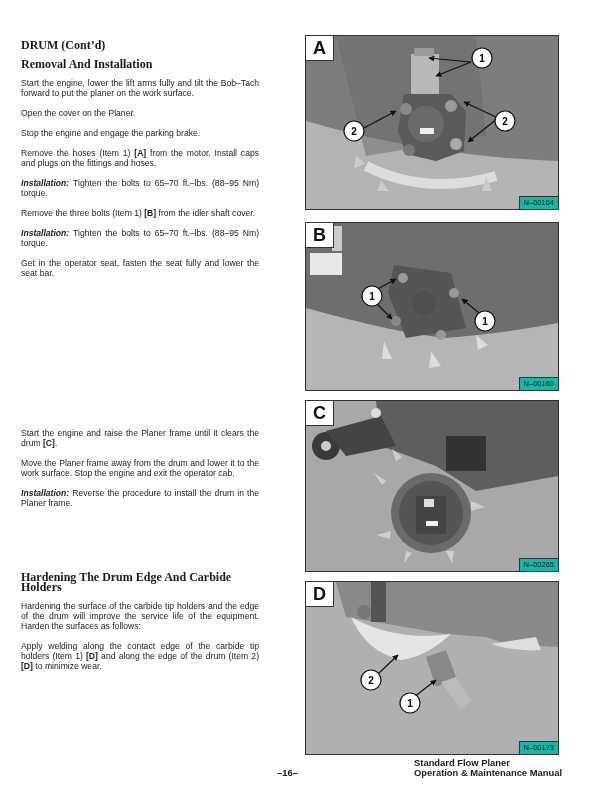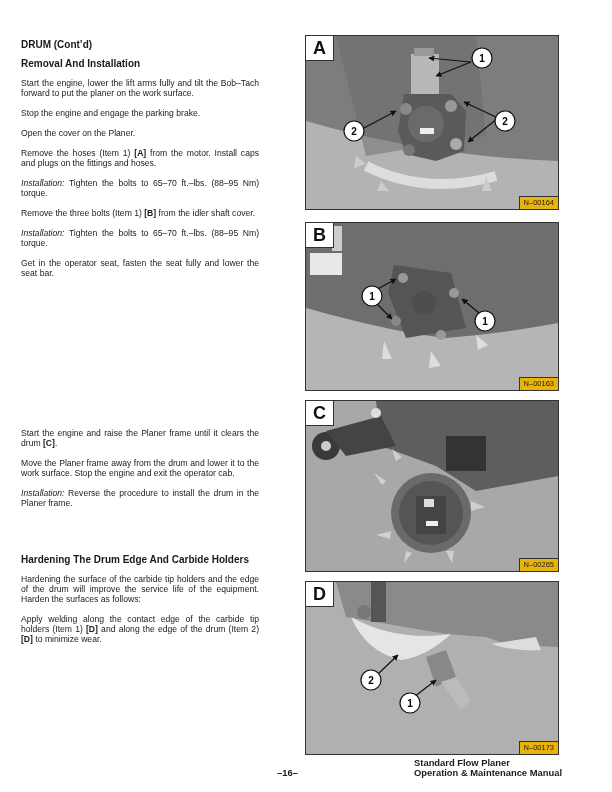--- a/index.html
+++ b/index.html
@@ -2,65 +2,65 @@
 <html><head>
 <meta charset="utf-8">
 <style>
   html, body { margin: 0; padding: 0; }
   body {
     width: 612px; height: 792px; position: relative; background: #ffffff;
     font-family: "Liberation Sans", sans-serif; color: #1a1a1a; overflow: hidden;
   }
   .col { position: absolute; left: 21px; width: 246px; font-size: 8.6px; line-height: 10px; }
   .col p { margin: 0 8px 10px 0; text-align: justify; }
-  .col h1, .col h2 { font-size: 10px; font-weight: bold; margin: 0 0 9px 0; }
+  .col h1, .col h2 { font-size: 12px; font-weight: bold; margin: 0 0 9px 0; font-family: Liberation Serif, serif; }
   .b { font-weight: bold; }
-  .ib { font-weight: normal; font-style: italic; }
+  .ib { font-weight: bold; font-style: italic; }
   .fig {
     position: absolute; left: 305px; width: 252px; height: 173px;
     border: 1px solid #333; overflow: hidden; background: #8a8a8a;
   }
   .fig svg { position: absolute; left: 0; top: 0; width: 252px; height: 173px; }
   .fig-letter {
     position: absolute; left: 0; top: 0; width: 27px; height: 24px;
     background: #fff; border-right: 1px solid #333; border-bottom: 1px solid #333;
     font-weight: bold; font-size: 18px; text-align: center; line-height: 24px; color: #111;
   }
   .fig-code {
     position: absolute; right: 0; bottom: 0; padding: 1px 4px;
-    background: #eab308; border-left: 1px solid #333; border-top: 1px solid #333;
+    background: #14b8a6; border-left: 1px solid #333; border-top: 1px solid #333;
     font-size: 7.5px; line-height: 10px; color: #222;
   }
   .callout { font-family: "Liberation Sans", sans-serif; font-weight: bold; font-size: 10px; }
   .footer-title { position: absolute; right: 50px; top: 758px; text-align: left; font-weight: bold; font-size: 9.4px; line-height: 10px; }
   .page-num { position: absolute; left: 277px; top: 767px; font-weight: bold; font-size: 9.4px; text-align: center; }
 </style>
 </head>
 <body>
 
 <div class="col" style="top:40px;">
   <h1>DRUM (Cont’d)</h1>
   <h2>Removal And Installation</h2>
   <p>Start  the engine, lower the lift arms fully and tilt the Bob–Tach forward to put the planer on the work surface.</p>
+  <p>Open the cover on the Planer.</p>
   <p>Stop the engine and engage the parking brake.</p>
-  <p>Open the cover on the Planer.</p>
   <p><span>Remove the hoses (Item 1) </span><span class="b">[A]</span><span> from the motor. Install caps and plugs on the fittings and hoses.</span></p>
   <p><span class="ib">Installation:</span><span> Tighten the bolts to 65–70 ft.–lbs. (88–95 Nm) torque.</span></p>
   <p><span>Remove the three bolts (Item 1) </span><span class="b">[B]</span><span> from the idler shaft cover.</span></p>
   <p><span class="ib">Installation:</span><span> Tighten the bolts to 65–70 ft.–lbs. (88–95 Nm) torque.</span></p>
   <p>Get in the operator seat,  fasten the seat fully and lower the seat bar.</p>
 </div>
 
 <div class="col" style="top:428px;">
   <p><span>Start the engine and raise the Planer frame until it clears the drum </span><span class="b">[C]</span><span>.</span></p>
   <p>Move the Planer frame  away from the drum and lower it to the work surface.  Stop the engine and exit the operator cab.</p>
   <p><span class="ib">Installation:</span><span> Reverse the procedure to install the drum in the Planer frame.</span></p>
 </div>
 
-<div class="col" style="top:555px;">
+<div class="col" style="top:572px;">
   <h2>Hardening The Drum Edge And Carbide Holders</h2>
   <p>Hardening the surface of the carbide tip holders and the edge of the drum will improve the service life of the equipment. Harden the surfaces as follows:</p>
   <p><span>Apply welding along the contact edge of the carbide tip holders (Item 1) </span><span class="b">[D]</span><span> and along the edge of the drum (Item 2) </span><span class="b">[D]</span><span> to minimize wear.</span></p>
 </div>
 
 <div class="fig" style="top:35px;">
   <svg viewBox="0 0 252 173">
     <defs>
       <marker id="arr" viewBox="0 0 10 10" refX="9" refY="5" markerWidth="5" markerHeight="5" orient="auto">
           <path d="M0,0 L10,5 L0,10 z" fill="#111"></path>

